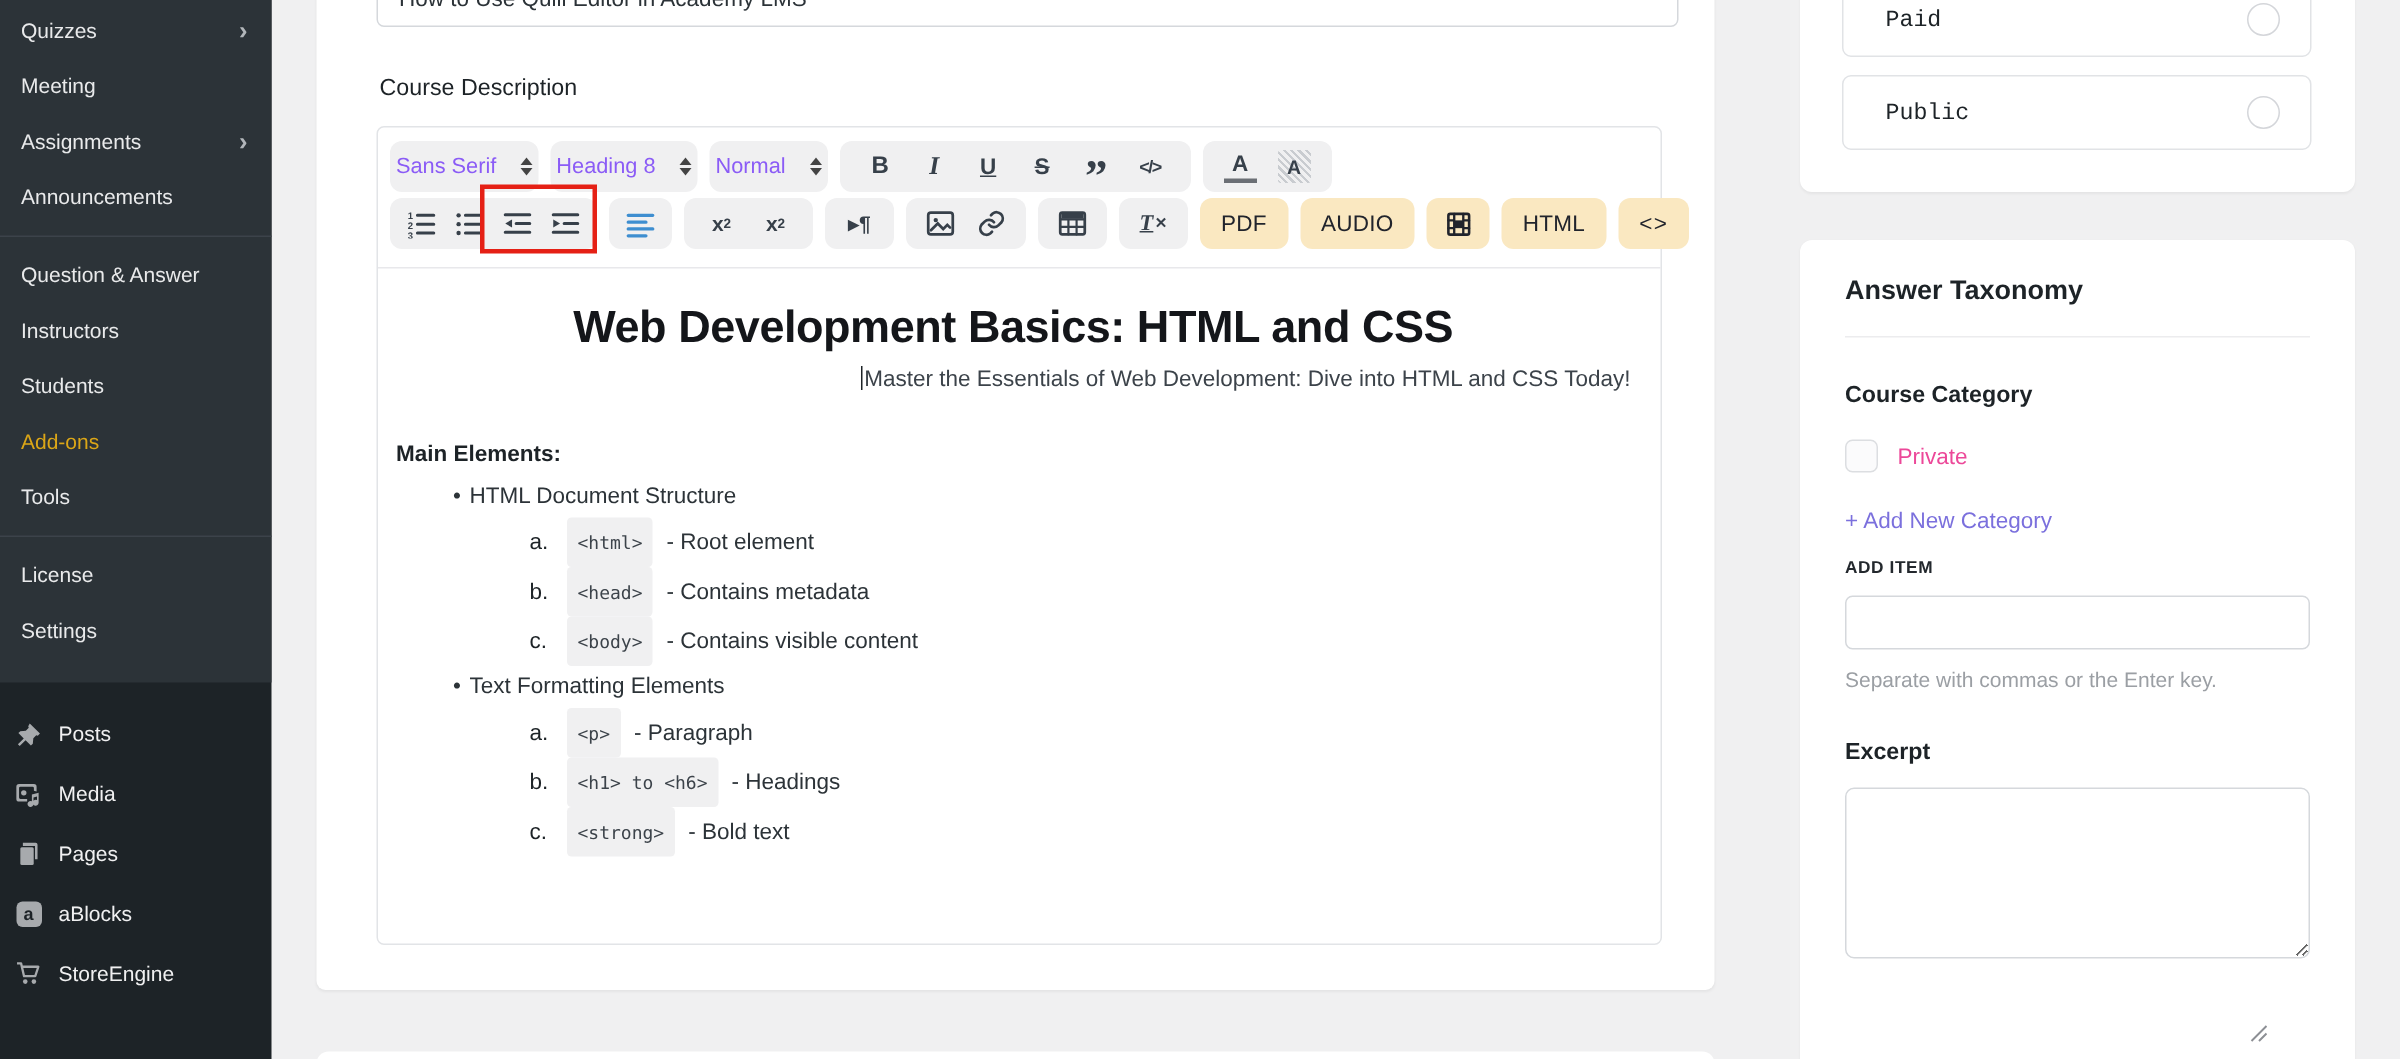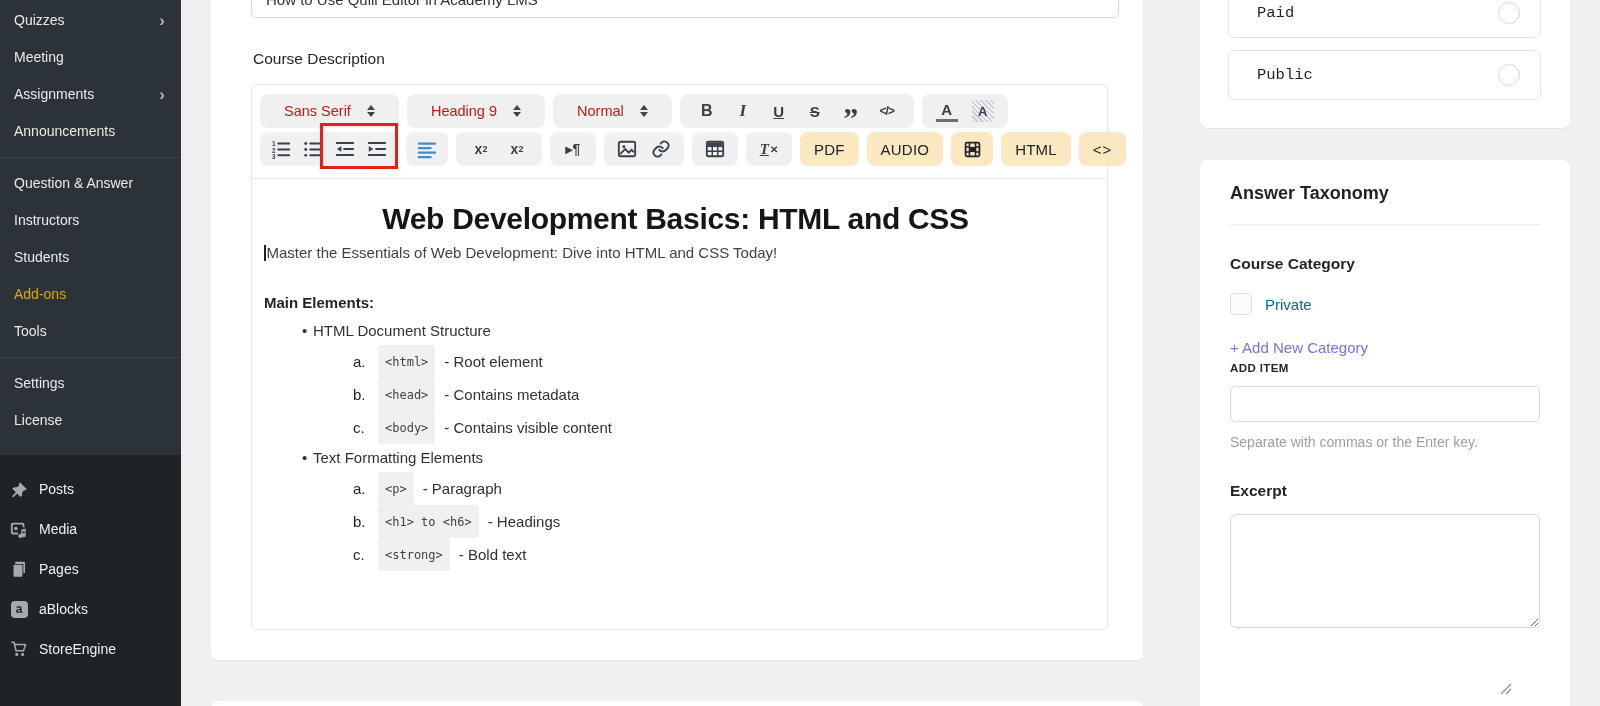--- a/index.html
+++ b/index.html
@@ -41,21 +41,21 @@
     border:1px solid #d5d8dc; border-radius:5px; padding:0 14px;
     font-size:15px; color:#2c3338; font-family:"Liberation Sans",sans-serif; background:#fff;
   }
   .desc-label { position:absolute; left:42px; top:74px; font-size:15.5px; color:#1d2327; }
 
   .editor { position:absolute; left:40px; top:108px; width:857px; height:546px;
     border:1px solid #e2e4e7; border-radius:5px; background:#fff; }
   .toolbar { padding:9px 8px 0; border-bottom:1px solid #e8e8eb; height:94px; position:relative; }
   .tb-row { display:flex; gap:8px; margin-bottom:4px; }
   .pill { background:#f0f0f1; border-radius:8px; height:34px; display:flex; align-items:center; padding:0 11px; gap:10px; }
-  .pill.picker { padding:0 24px; gap:16px; font-size:14.5px; color:#b91c1c; cursor:pointer; }
+  .pill.picker { padding:0 4px; gap:16px; font-size:14.5px; color:#8b5cf6; cursor:pointer; }
   .tbtn { width:22px; height:22px; display:flex; align-items:center; justify-content:center; cursor:pointer;
     font-size:15px; color:#37404a; font-weight:bold; }
   .tbtn svg { stroke:#37404a; fill:none; stroke-width:1.8; stroke-linecap:round; }
   .tan { background:#fae8c1; border-radius:8px; height:34px; display:flex; align-items:center; justify-content:center;
     padding:0 14px; font-size:15px; color:#21242c; cursor:pointer; letter-spacing:.2px; }
   .updn { display:flex; flex-direction:column; gap:2px; }
   .updn i { display:block; width:0; height:0; border-left:4px solid transparent; border-right:4px solid transparent; }
   .updn .up { border-bottom:5px solid #444; }
   .updn .dn { border-top:5px solid #444; }
   .b-bold { font-size:16px; font-weight:bold; }
@@ -68,21 +68,21 @@
   .b-highlight { font-size:13px; font-weight:bold; padding:1px 3px;
     background:repeating-linear-gradient(45deg,#c9ccd0 0 1.5px,transparent 1.5px 3.5px); border-radius:2px; }
   .b-sub, .b-sup { font-weight:bold; font-size:14px; }
   .b-sub sub,.b-sup sup { font-size:9px; }
   .red-annotation { position:absolute; left:68px; top:38px; width:78px; height:46px;
     border:3px solid #e52015; z-index:6; pointer-events:none; }
 
   
   .ed-content { padding:22px 20px 0 12px; }
   .ed-h2 { text-align:center; font-size:30px; font-weight:bold; color:#14161a; line-height:36px; letter-spacing:-.3px; }
-  .ed-sub { text-align:left; font-size:15px; color:#3c434a; margin-top:7px; line-height:18px; }
+  .ed-sub { text-align:right; font-size:15px; color:#3c434a; margin-top:7px; line-height:18px; }
   .cursor { display:inline-block; width:1.5px; height:16px; background:#1d2327; vertical-align:-3px; margin-right:1px; }
   .ed-bold-line { font-size:15px; font-weight:bold; color:#1d2327; margin-top:27px; line-height:28px; }
   .ed-li { font-size:15px; color:#2c3338; line-height:28px; padding-left:38px; position:relative; }
   .ed-li::before { content:"•"; position:absolute; left:38px; }
   .ed-li span { padding-left:11px; }
   .ed-sub-li { font-size:15px; color:#2c3338; line-height:28px; padding-left:89px; display:flex; align-items:center; }
   .ed-sub-li .marker { width:25px; font-size:15px; color:#1d2327; }
   .code-chip { background:#f0f0f1; border-radius:3px; padding:2.5px 7px;
     font-family:"DejaVu Sans Mono",monospace; font-size:12px; color:#3c434a; margin-right:9px; }
 
@@ -95,24 +95,24 @@
   .radio { width:22px; height:22px; border-radius:50%; border:1.5px solid #d4d6da; background:#fff; }
 
   .rcard2 { position:absolute; left:1200px; top:160px; width:370px; height:600px;
     background:#fff; border-radius:8px; box-shadow:0 1px 2px rgba(0,0,0,.05); padding:0 30px; }
   .tax-title { font-size:18px; font-weight:600; color:#1d2327; padding-top:23px; }
   .tax-divider { height:1px; background:#ececee; margin-top:20px; }
   .sec-label { font-size:15.5px; font-weight:600; color:#1d2327; }
   .cat-label { margin-top:30px; }
   .cb-row { display:flex; align-items:center; gap:13px; margin-top:20px; cursor:pointer; }
   .checkbox { width:22px; height:22px; border-radius:5px; border:1px solid #dcdee1; background:#fbfbfc; }
-  .cb-row .lbl { font-size:15px; color:#0369a1; }
+  .cb-row .lbl { font-size:15px; color:#ec4899; }
   .add-cat { margin-top:24px; font-size:15px; color:#7b70dd; cursor:pointer; }
   .tags-label { margin-top:28px; }
-  .add-item { margin-top:6px; font-size:11.5px; font-weight:600; letter-spacing:.4px; color:#23282d; }
+  .add-item { margin-top:17px; font-size:11.5px; font-weight:600; letter-spacing:.4px; color:#23282d; }
   .tag-input { margin-top:12px; width:310px; height:36px; border:1px solid #d5d8dc; border-radius:5px;
     font-size:14px; padding:0 10px; font-family:"Liberation Sans",sans-serif; }
   .tag-help { margin-top:12px; font-size:14px; color:#9b9fa4; }
   .excerpt-label { margin-top:32px; }
   .excerpt-area { margin-top:14px; width:310px; height:114px; border:1px solid #d5d8dc; border-radius:6px;
     resize:vertical; font-family:"Liberation Sans",sans-serif; font-size:14px; padding:8px 10px; position:relative; }
   .resize-grip { position:absolute; left:1500px; top:683px; width:12px; height:12px; z-index:3; pointer-events:none; }
 
   .next-card { position:absolute; left:211px; top:701px; width:932px; height:12px; background:#fff; border-radius:8px 8px 0 0; }
 </style>
@@ -146,24 +146,24 @@
       <span>Students</span>
     </div>
     <div class="sm-item hl">
       <span>Add-ons</span>
     </div>
     <div class="sm-item">
       <span>Tools</span>
     </div>
     <div class="sm-divider"></div>
     <div class="sm-item">
+      <span>License</span>
+    </div>
+    <div class="sm-item">
       <span>Settings</span>
-    </div>
-    <div class="sm-item">
-      <span>License</span>
     </div>
   </div>
 
   <div class="wp-menu">
     <div class="wp-item">
       <span class="micon">
         <svg width="17" height="17" viewBox="0 0 20 20">
             <path fill="#a7aaad" d="M10.4 1.5l8 8-1.7 1.7-1.2-.4-2.3 2.3-.4 4.3-1.5 1.5-4.2-4.2-4.6 4.6-1.4-1.4 4.6-4.6-4.2-4.2 1.5-1.5 4.3-.4 2.3-2.3-.4-1.2z"></path>
           </svg>
       </span>
@@ -216,21 +216,21 @@
 
       <div class="tb-row">
         <div class="pill picker">
           <span>Sans Serif</span>
           <span class="updn">
               <i class="up"></i>
               <i class="dn"></i>
             </span>
         </div>
         <div class="pill picker">
-          <span>Heading 9</span>
+          <span>Heading 8</span>
           <span class="updn">
               <i class="up"></i>
               <i class="dn"></i>
             </span>
         </div>
         <div class="pill picker">
           <span>Normal</span>
           <span class="updn">
               <i class="up"></i>
               <i class="dn"></i>

